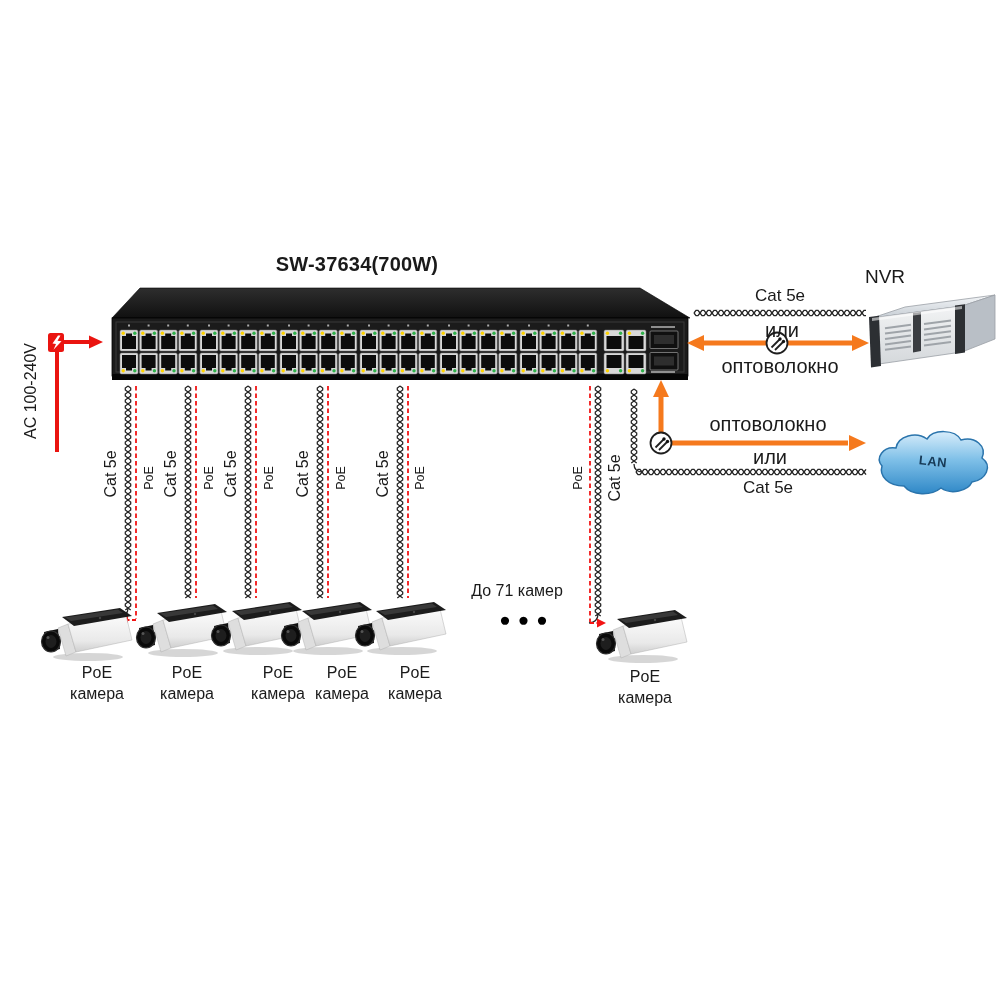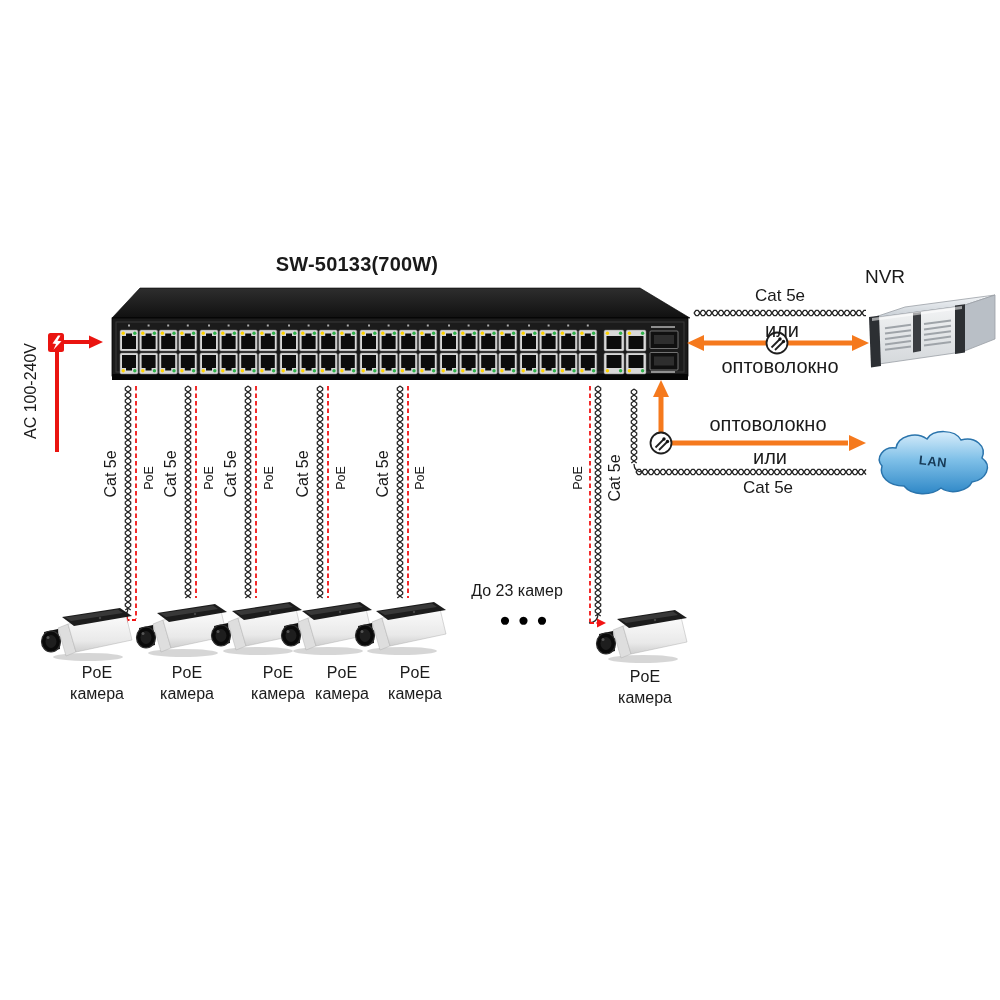--- a/index.html
+++ b/index.html
@@ -635,35 +635,35 @@
           <polygon points="6,28 96,16 96,19 6,31" fill="#ffffff" opacity="0.55"></polygon>
         </g>
       </g>
     <g id="g-cloud">
         <g transform="translate(874,428)">
           <path d="M30,58 C14,58 5,48 8,38 C1,30 9,18 22,20 C24,8 42,3 53,11 C59,1 81,1 87,12 C101,8 113,18 108,30 C119,38 112,52 98,54 C94,63 77,67 67,60 C57,68 38,68 30,58 Z" fill="url(#cloudG)" stroke="#2a74ac" stroke-width="1.5"></path>
         </g>
       </g>
   </svg>
 
-  <div class="lbl title" style="left:357px;top:264px;">SW-50133(700W)</div>
+  <div class="lbl title" style="left:357px;top:264px;">SW-37634(700W)</div>
 
   <div class="vlbl t16" style="left:31px;top:391px;">AC 100-240V</div>
 
   <div class="lbl t17" style="left:780px;top:296px;">Cat 5e</div>
   <div class="lbl t15" style="left:782px;top:330px;">или</div>
   <div class="lbl t15" style="left:780px;top:366px;">оптоволокно</div>
   <div class="lbl t19" style="left:885px;top:277px;">NVR</div>
 
   <div class="lbl t15" style="left:768px;top:424px;">оптоволокно</div>
   <div class="lbl t15" style="left:770px;top:457px;">или</div>
   <div class="lbl t17" style="left:768px;top:488px;">Cat 5e</div>
   <div class="lbl lanlbl" style="left:933px;top:462px;">LAN</div>
 
-  <div class="lbl t16" style="left:517px;top:591px;">До 23 камер</div>
+  <div class="lbl t16" style="left:517px;top:591px;">До 71 камер</div>
   <div class="lbl dots" style="left:527px;top:620px;">●●●</div>
 
   <div id="generated">
       <div class="vlbl cat5" style="left: 111px; top: 474px;">Cat 5e</div>
       <div class="vlbl poe" style="left: 149px; top: 478px;">PoE</div>
       <div class="vlbl cat5" style="left: 171px; top: 474px;">Cat 5e</div>
       <div class="vlbl poe" style="left: 209px; top: 478px;">PoE</div>
       <div class="vlbl cat5" style="left: 231px; top: 474px;">Cat 5e</div>
       <div class="vlbl poe" style="left: 269px; top: 478px;">PoE</div>
       <div class="vlbl cat5" style="left: 303px; top: 474px;">Cat 5e</div>

